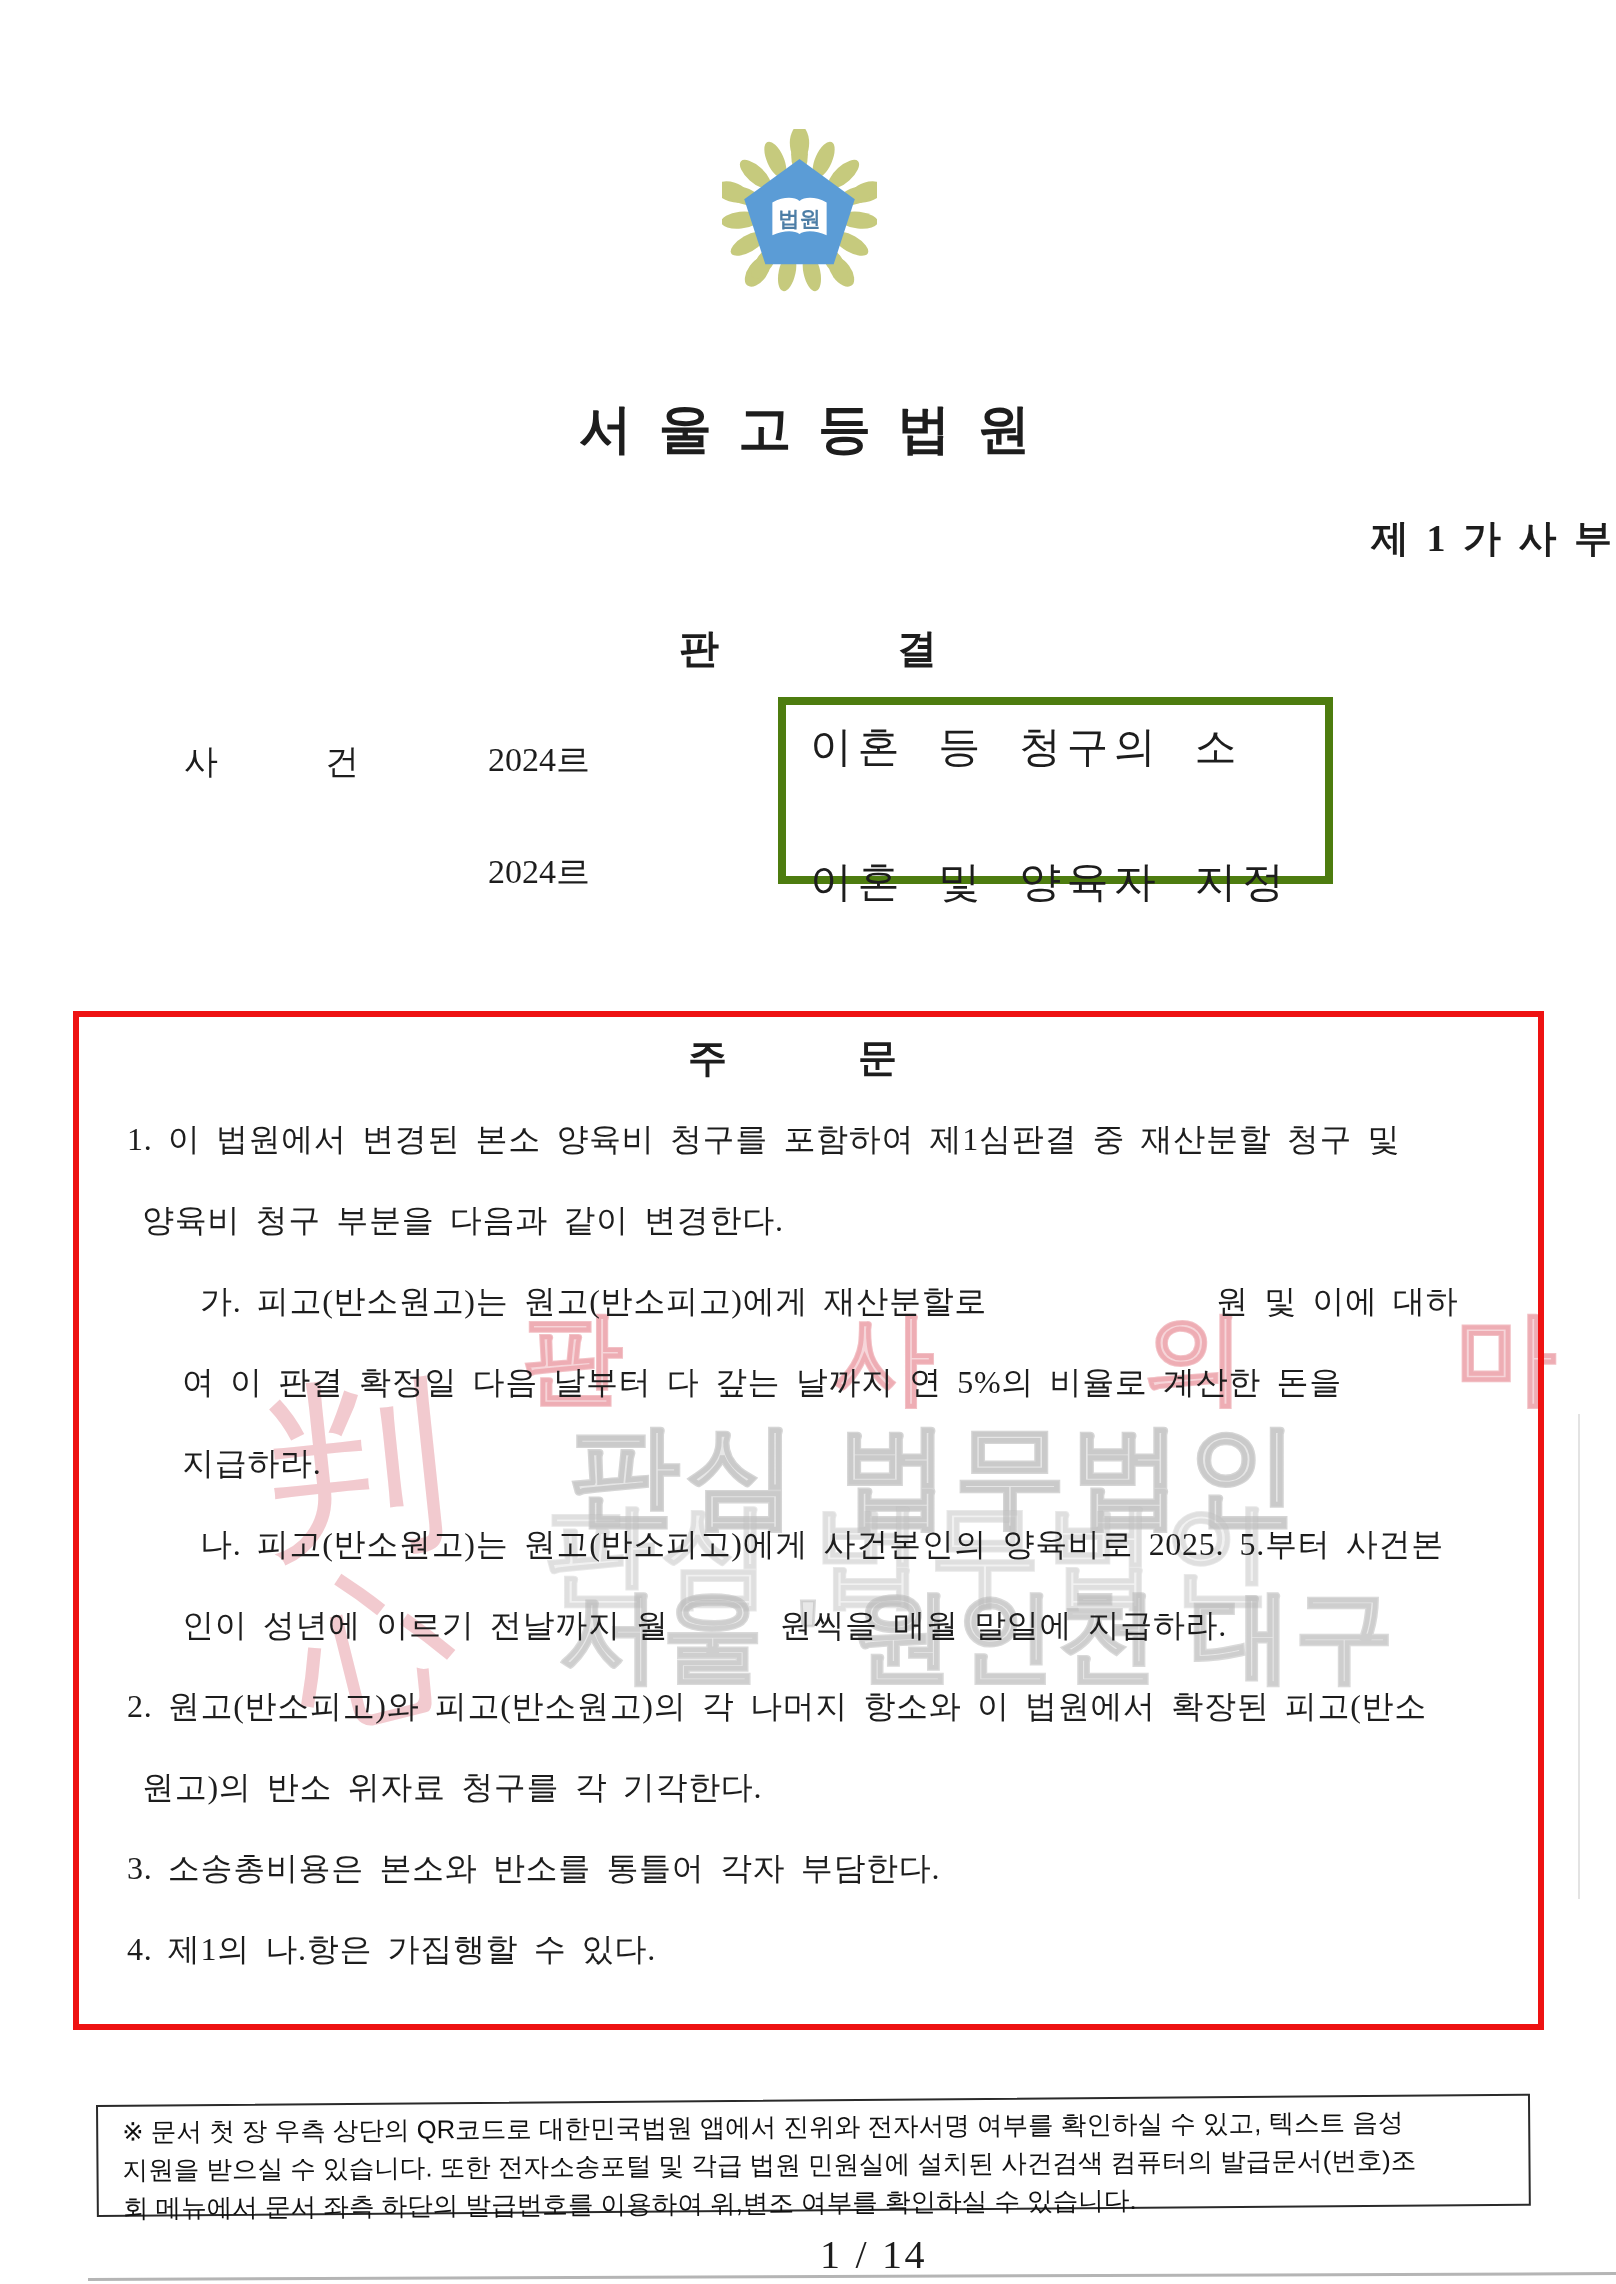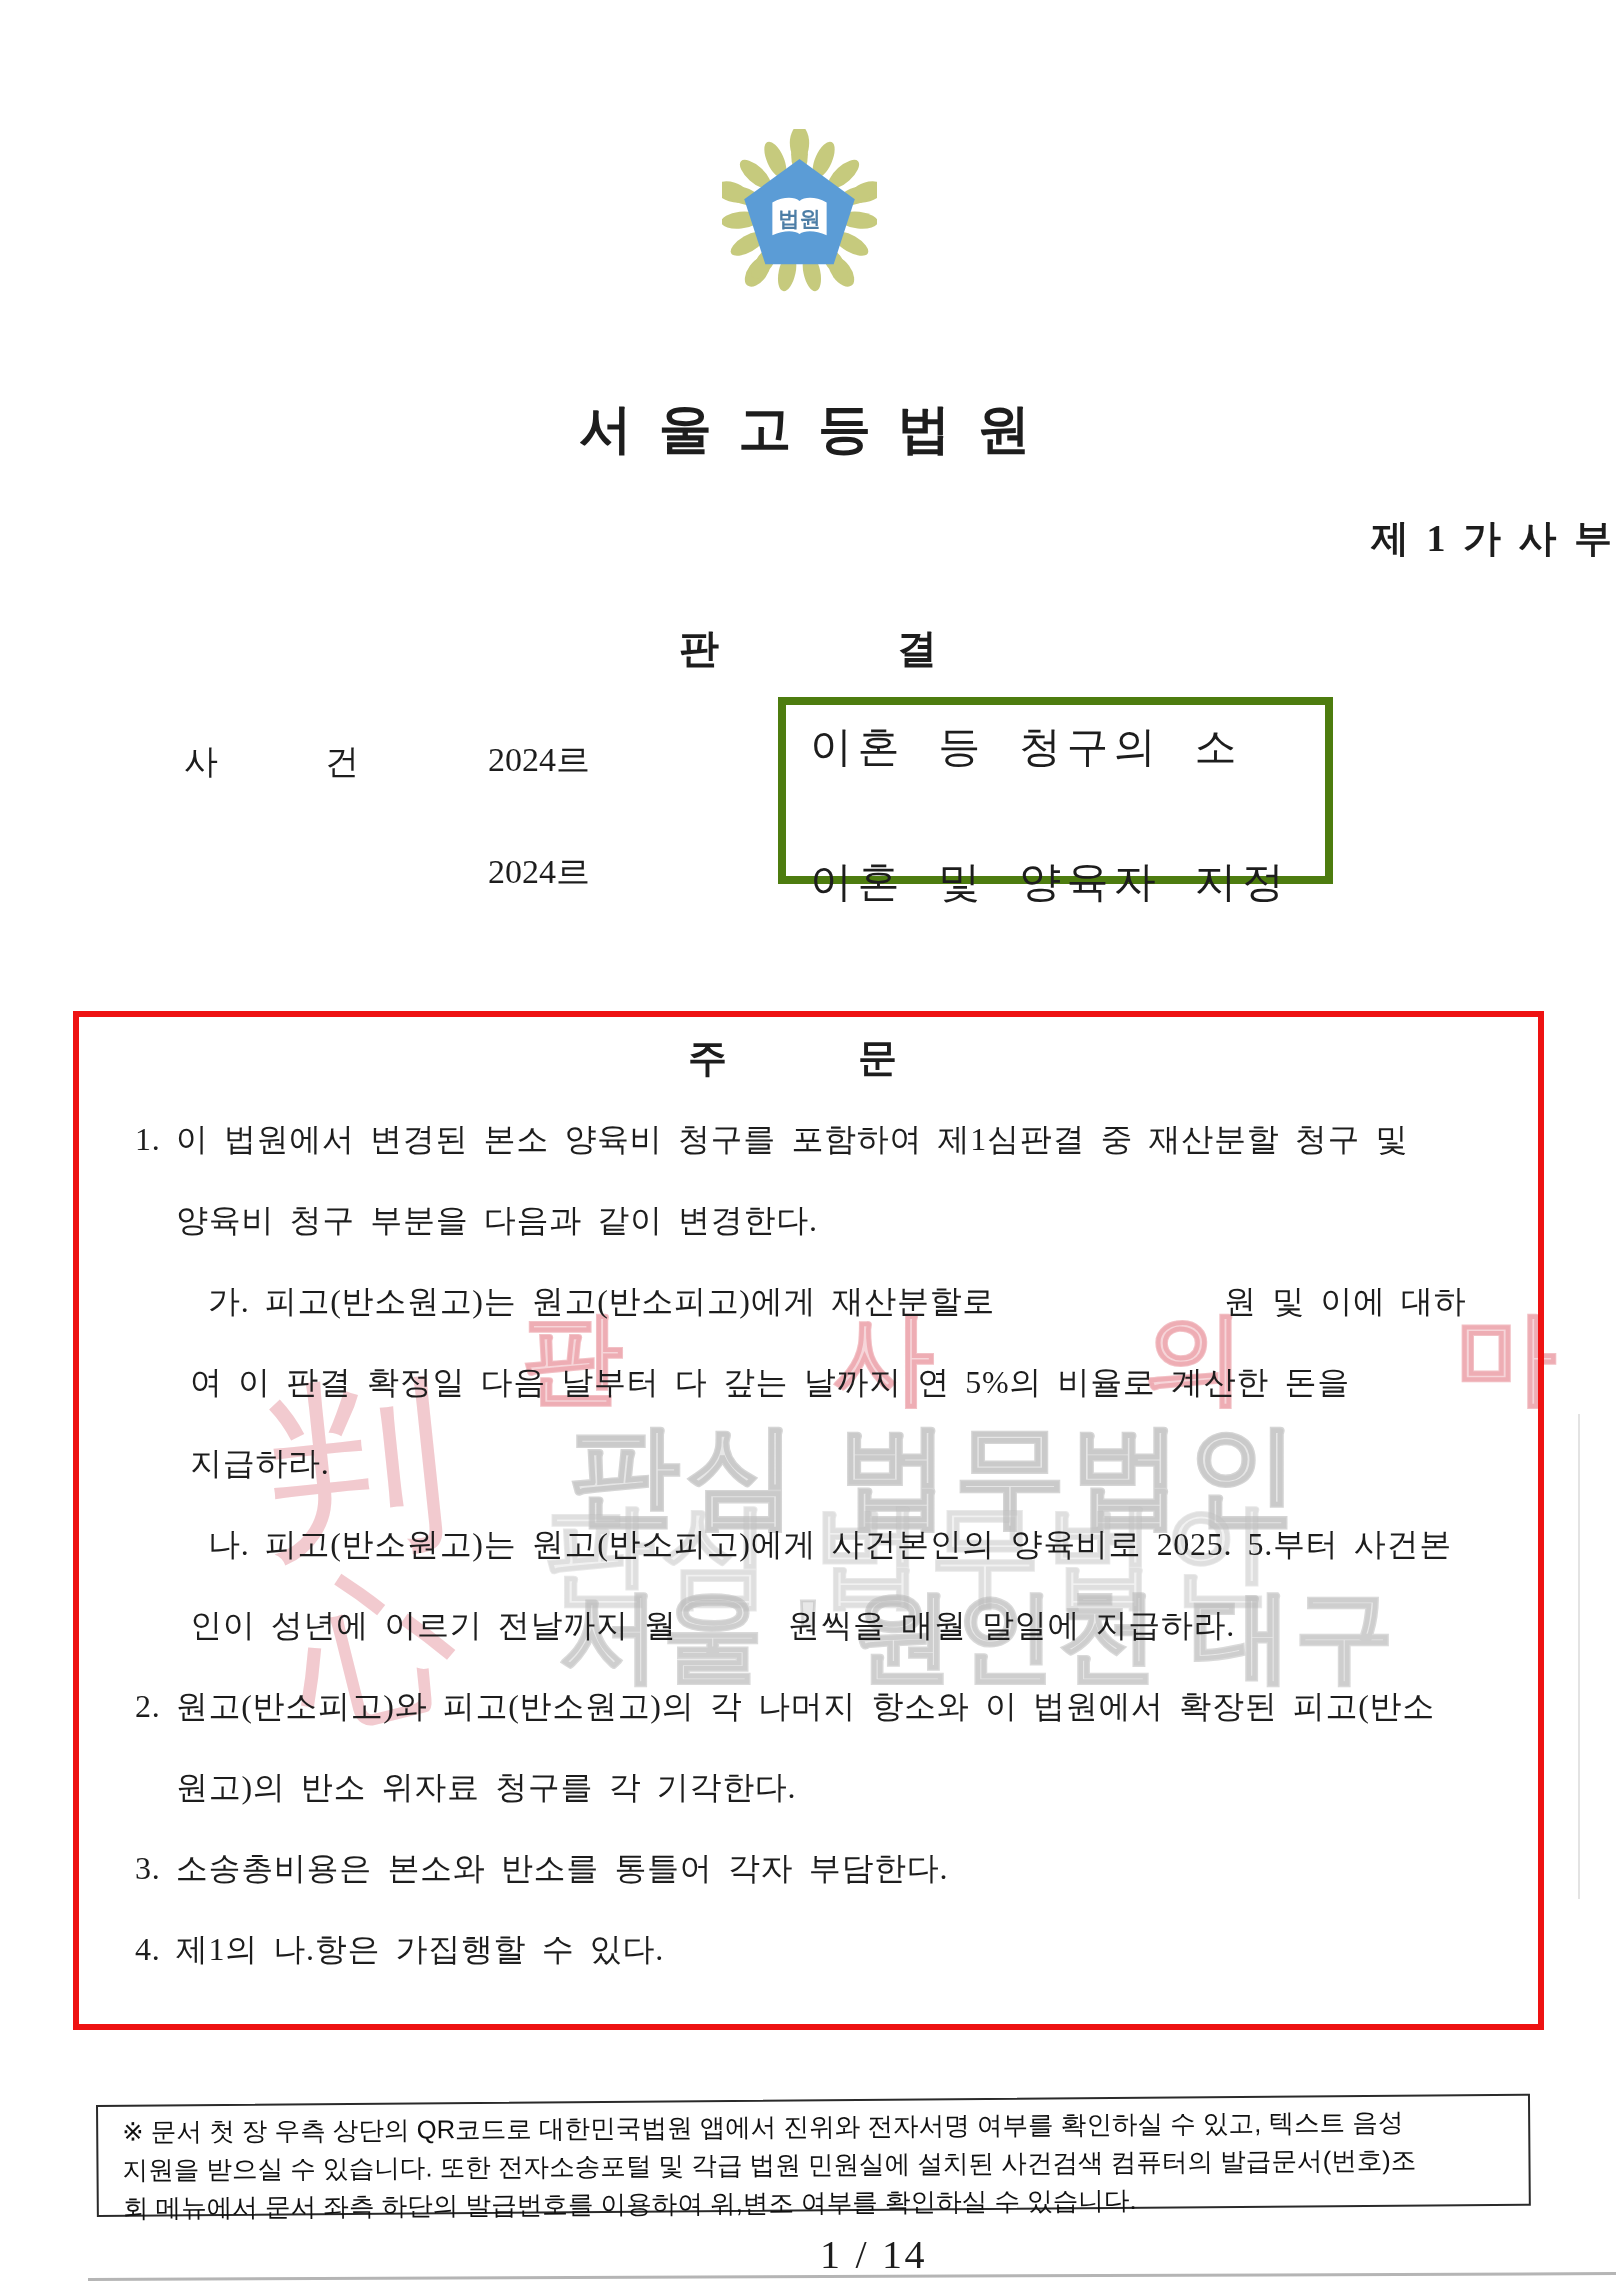--- a/index.html
+++ b/index.html
@@ -42,28 +42,28 @@
   .claim-line.c2{top:149px;}
   
   .order-box{
     position:absolute;left:73px;top:1011px;width:1471px;height:1019px;
     border:6.7px solid #ee1212;box-sizing:border-box;
   }
   .order-heading{
     position:absolute;left:609px;top:14px;
     display:flex;gap:131px;font-size:39px;font-weight:bold;
   }
-  .order-lines{position:absolute;left:0;top:103px;right:0;margin-left:8px;}
+  .order-lines{position:absolute;left:0;top:103px;right:0;}
   .order-line{
     height:81px;box-sizing:border-box;
     font-size:32px;line-height:38px;word-spacing:6.7px;letter-spacing:0.7px;
     white-space:nowrap;display:flex;align-items:flex-start;
   }
   .order-line.indent-0{padding-left:48px;}
-  .order-line.indent-1{padding-left:89px;}
+  .order-line.indent-1{padding-left:63px;}
   .order-line.indent-2{padding-left:121px;}
   .order-line.indent-3{padding-left:103px;}
   .gap{display:inline-block;}
   .gap.wide{width:229px;}
   .gap.narrow{width:111px;}
   
   .wm{position:absolute;pointer-events:none;white-space:nowrap;
       font-family:"Liberation Sans","DejaVu Sans",sans-serif;}
   .wm-slogan{
     left:522px;top:1291px;font-size:101px;font-weight:bold;letter-spacing:91px;

